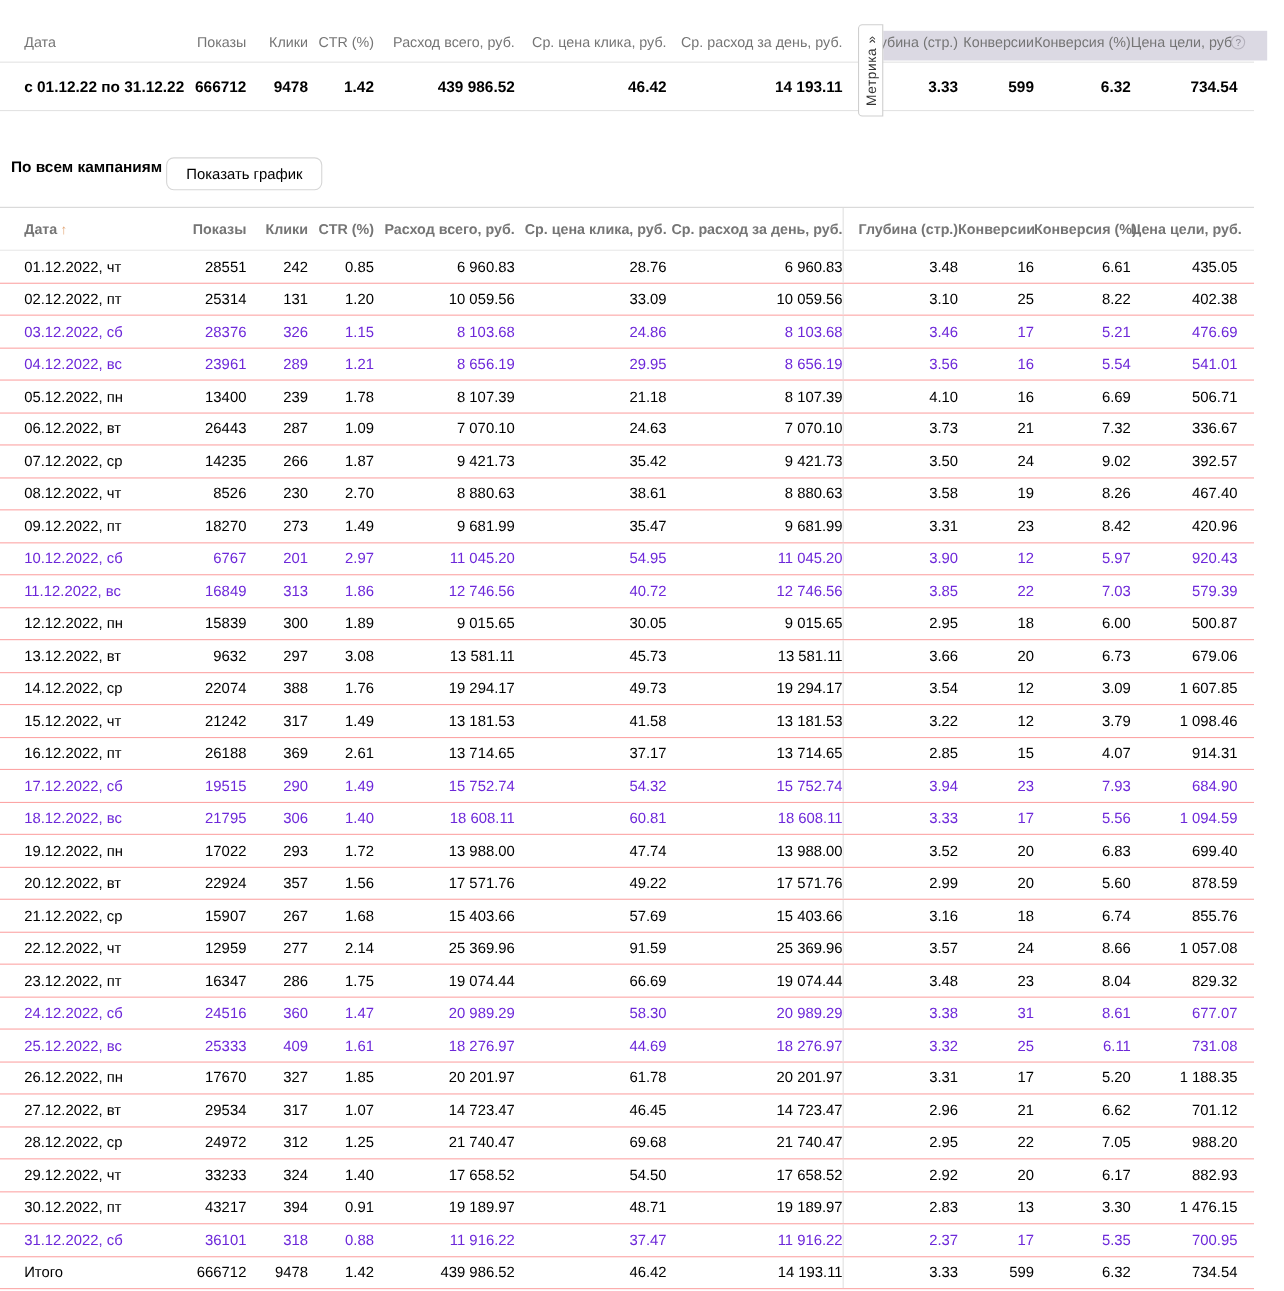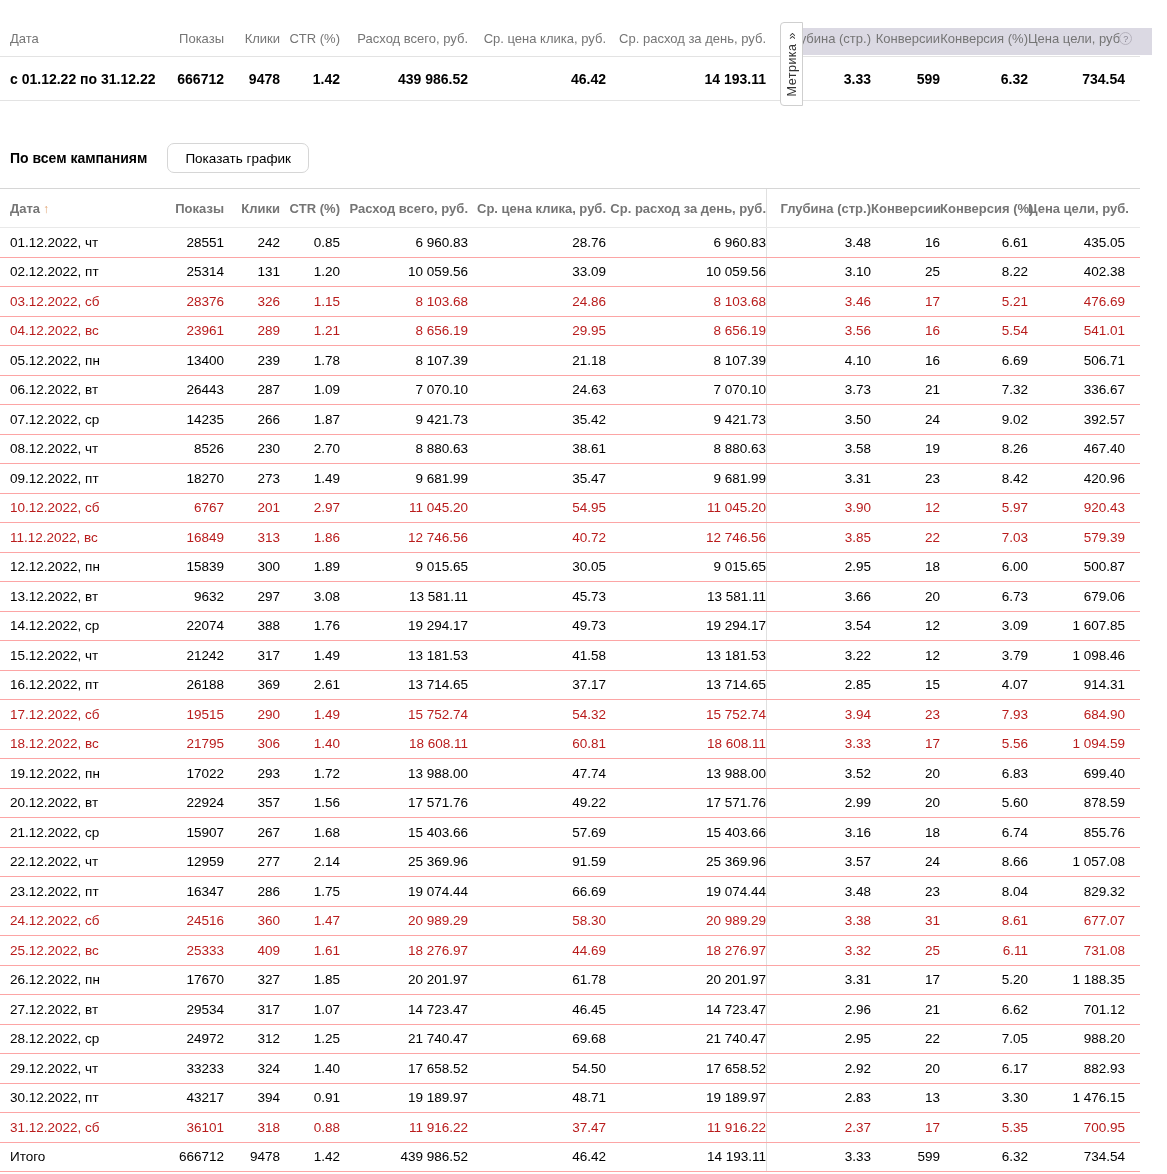--- a/index.html
+++ b/index.html
@@ -14,21 +14,21 @@
   .page { position: relative; width: 1152px; }
 
   
   .grid {
     display: grid;
     grid-template-columns: 140px 84px 56px 60px 128px 138px 160px 105px 69px 88px 97px;
     align-items: center;
     width: 1140px;
   }
   .cell { white-space: nowrap; }
-  .cell.date { padding-left: 10px; text-align: left; }
+  .cell.date { padding-left: 22px; text-align: left; }
   .cell.num  { text-align: right; }
 
   
   .summary { position: relative; margin-top: 20px; }
   .summary .header-row {
     position: relative;
     height: 37px;
     border-bottom: 1px solid #e3e3e3;
     color: #757575;
     font-size: 13px;
@@ -74,29 +74,29 @@
     font-size: 9px;
     color: #8a8794;
     background: transparent;
     vertical-align: 1px;
   }
 
   
   .toolbar {
     margin-top: 42px;
     height: 30px;
-    display: flex; align-items: center;
+    display: flex; align-items: flex-start;
   }
   .campaigns-label {
     padding-left: 10px;
     font-weight: bold;
     font-size: 14px;
   }
   .show-chart-btn {
-    margin-left: 20px;
+    margin-left: 4px;
     height: 30px;
     padding: 0 17px;
     background: #fff;
     border: 1px solid #d6d6d6;
     border-radius: 7px;
     font-family: "Liberation Sans", sans-serif;
     font-size: 13.5px;
     color: #000;
     cursor: pointer;
   }
@@ -110,21 +110,21 @@
     font-size: 13px;
     border-bottom: 1px solid #e9e9e9;
     font-weight: bold;
   }
   .sort-arrow { color: #e2a473; font-size: 12px; margin-left: 3px; }
   .row {
     height: 29.5px;
     border-bottom: 1px solid #fca5a5;
     font-size: 13.5px;
   }
-  .row.weekend { color: #b91c1c; }
+  .row.weekend { color: #6d28d9; }
   .row.total { font-weight: normal; }
   .divided { border-left: 1px solid #e0e0e0; height: 100%; display: flex; align-items: center; justify-content: flex-end; }
   .header-row .divided { justify-content: flex-end; }
 </style>
 </head>
 <body>
 
 <div class="page">
 
   <div class="summary">

